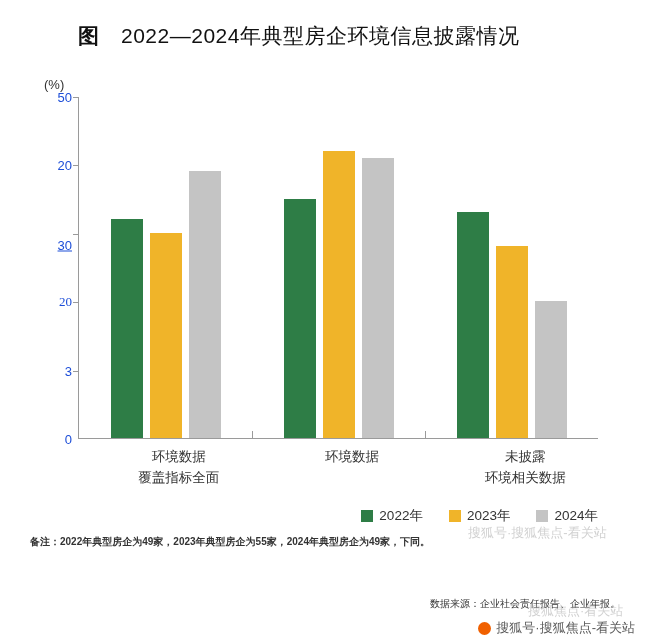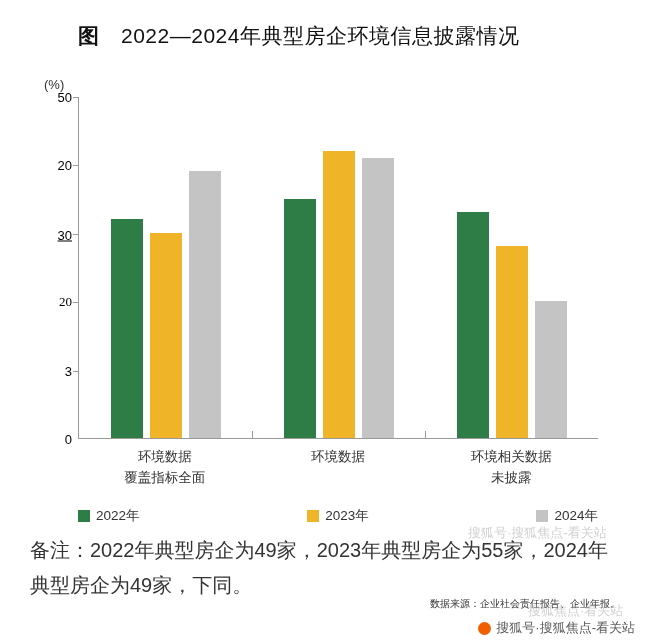--- a/index.html
+++ b/index.html
@@ -66,21 +66,21 @@
     border-left: 1.5px solid #9a9a9a;
     border-bottom: 1.5px solid #9a9a9a;
     box-sizing: border-box;
   }
   .ytick {
     position: absolute;
     right: 100%;
     margin-right: 7px;
     transform: translateY(-50%);
     font-size: 13px;
-    color: #000000;
+    color: #1d4ed8;
     white-space: nowrap;
   }
   .ytick-mark {
     position: absolute;
     left: -6px;
     width: 6px;
     height: 0;
     border-top: 1.5px solid #9a9a9a;
   }
 
@@ -107,66 +107,68 @@
   .xdivider {
     position: absolute;
     bottom: 0;
     width: 0;
     height: 7px;
     border-left: 1.5px solid #9a9a9a;
   }
 
   .xlabels {
     position: absolute;
-    left: 78px;
+    left: 92px;
     top: 372px;
     width: 520px;
     display: flex;
     justify-content: flex-end;
   }
   .xlabel {
     flex: 1 1 0;
     text-align: center;
     font-size: 13.5px;
     color: #333333;
     line-height: 1.55;
   }
 
   
   .legend {
     position: absolute;
     left: 78px;
     top: 432px;
     width: 520px;
     display: flex;
-    justify-content: space-between;
+    justify-content: flex-end;
     align-items: center;
+    gap: 26px;
   }
   .legend-item {
     display: flex;
     align-items: center;
     gap: 6px;
     font-size: 13.5px;
     color: #333333;
   }
   .legend-swatch {
     width: 12px;
     height: 12px;
     display: inline-block;
   }
 
   
   .note {
     position: absolute;
     left: 30px;
     top: 533px;
     width: 590px;
-    font-size: 20px;
+    font-size: 10px;
     color: #333333;
     line-height: 1.75;
+    font-weight: bold;
   }
   .source {
     position: absolute;
     left: 30px;
     top: 597px;
     width: 600px;
     text-align: right;
     font-size: 10px;
     color: #333333;
     padding-right: 10px;
@@ -231,41 +233,41 @@
             <div class="bar" style="height: 225.72px; background: rgb(46, 125, 70);"></div>
             <div class="bar" style="height: 191.52px; background: rgb(240, 180, 41);"></div>
             <div class="bar" style="height: 136.8px; background: rgb(196, 196, 196);"></div>
           </div>
         </div>
     <div class="ytick" style="top: 342px;">0</div>
         <div class="ytick" style="top: 273.6px;">3</div>
         <div class="ytick-mark" style="top: 273.6px;"></div>
         <div class="ytick" style="top: 205.2px; font-family: Liberation Serif, serif;">20</div>
         <div class="ytick-mark" style="top: 205.2px;"></div>
-        <div class="ytick" style="top: 138px; text-decoration: underline;">30</div>
+        <div class="ytick" style="top: 148px; text-decoration: underline;">30</div>
         <div class="ytick-mark" style="top: 136.8px;"></div>
         <div class="ytick" style="top: 68.4px;">20</div>
         <div class="ytick-mark" style="top: 68.4px;"></div>
         <div class="ytick" style="top: 0px;">50</div>
         <div class="ytick-mark" style="top: 0px;"></div>
         <div class="xdivider" style="left: 33.3333%;"></div>
         <div class="xdivider" style="left: 66.6667%;"></div>
       </div>
 
     <div class="xlabels" id="xlabels">
         <div class="xlabel">
           <div>环境数据</div>
           <div>覆盖指标全面</div>
         </div>
         <div class="xlabel">
           <div>环境数据</div>
         </div>
         <div class="xlabel">
+          <div>未披露</div>
           <div>环境相关数据</div>
-          <div>未披露</div>
         </div>
       </div>
 
     <div class="legend" id="legend">
         <div class="legend-item">
           <span class="legend-swatch" style="background: rgb(46, 125, 70);"></span>
           <span>2022年</span>
         </div>
         <div class="legend-item">
           <span class="legend-swatch" style="background: rgb(240, 180, 41);"></span>

